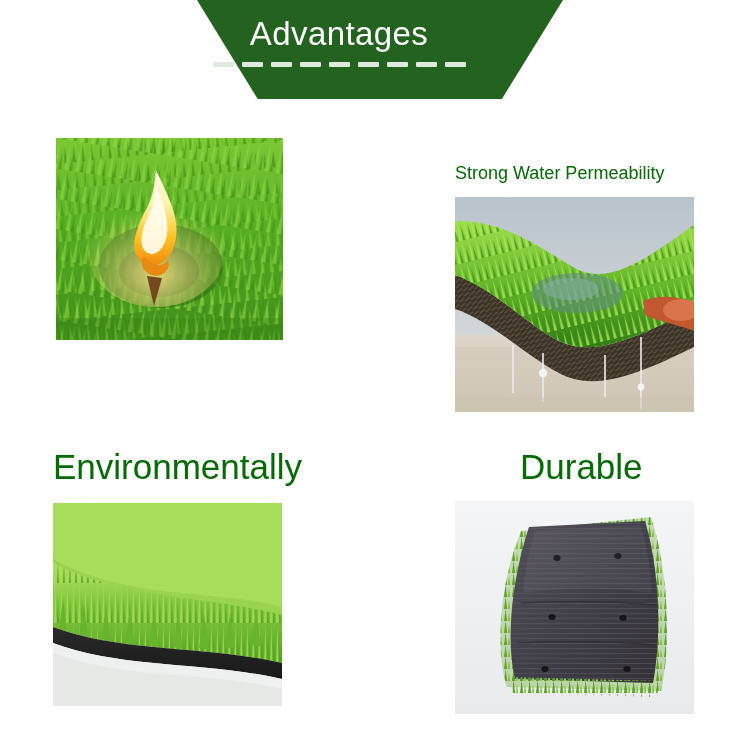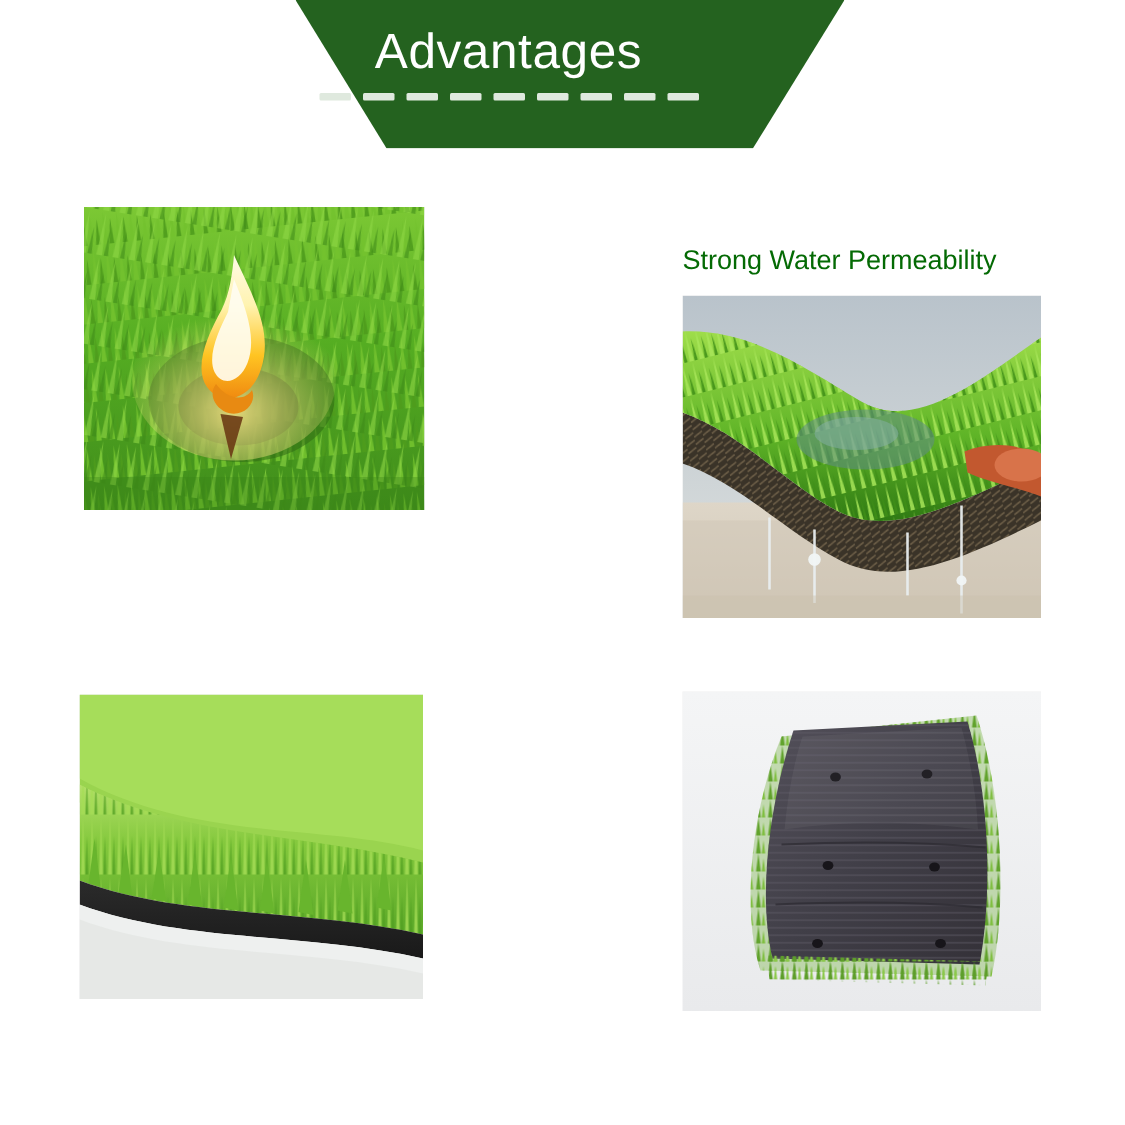--- a/index.html
+++ b/index.html
@@ -208,20 +208,21 @@
       <circle cx="186" cy="190" r="3.4" fill="#f1f5f5" opacity="0.95"></circle>
 
       <path d="M188 104 C208 96, 232 100, 239 110 L239 134 C224 128, 202 124, 190 118 Z" fill="#c2582f"></path>
       <ellipse cx="226" cy="113" rx="18" ry="11" fill="#d8734a"></ellipse>
       <rect y="200" width="239" height="15" fill="#c9c0ae" opacity="0.45"></rect>
     </svg>
   </div>
 </div>
 
 <div class="card" id="card-environment">
+  <div class="card-label label-lg">Environmentally</div>
   <div class="photo">
     <svg viewBox="0 0 229 203" preserveAspectRatio="none" aria-hidden="true">
       <defs>
         <linearGradient id="bgD" x1="0" y1="0" x2="0" y2="1">
           <stop offset="0%" stop-color="#f2f4f2"></stop>
           <stop offset="100%" stop-color="#e2e5e3"></stop>
         </linearGradient>
         <linearGradient id="pileD" x1="0" y1="0" x2="0" y2="1">
           <stop offset="0%" stop-color="#b4e06a"></stop>
           <stop offset="40%" stop-color="#83c83c"></stop>
@@ -258,20 +259,21 @@
 
       <path d="M0 124 C70 150, 150 142, 229 160 L229 176 C150 158, 70 166, 0 140 Z" fill="url(#backD)"></path>
 
       <path d="M0 140 C70 166, 150 158, 229 176 L229 203 L0 203 Z" fill="#eef0ef"></path>
       <path d="M0 150 C70 176, 150 168, 229 186 L229 203 L0 203 Z" fill="#e3e6e4" opacity="0.8"></path>
     </svg>
   </div>
 </div>
 
 <div class="card" id="card-durable">
+  <div class="card-label label-lg">Durable</div>
   <div class="photo">
     <svg viewBox="0 0 239 213" preserveAspectRatio="none" aria-hidden="true">
       <defs>
         <linearGradient id="bgE" x1="0" y1="0" x2="0" y2="1">
           <stop offset="0%" stop-color="#f4f5f6"></stop>
           <stop offset="100%" stop-color="#e9eaec"></stop>
         </linearGradient>
         <linearGradient id="matE" x1="0" y1="0" x2="1" y2="1">
           <stop offset="0%" stop-color="#53505a"></stop>
           <stop offset="50%" stop-color="#413f48"></stop>

